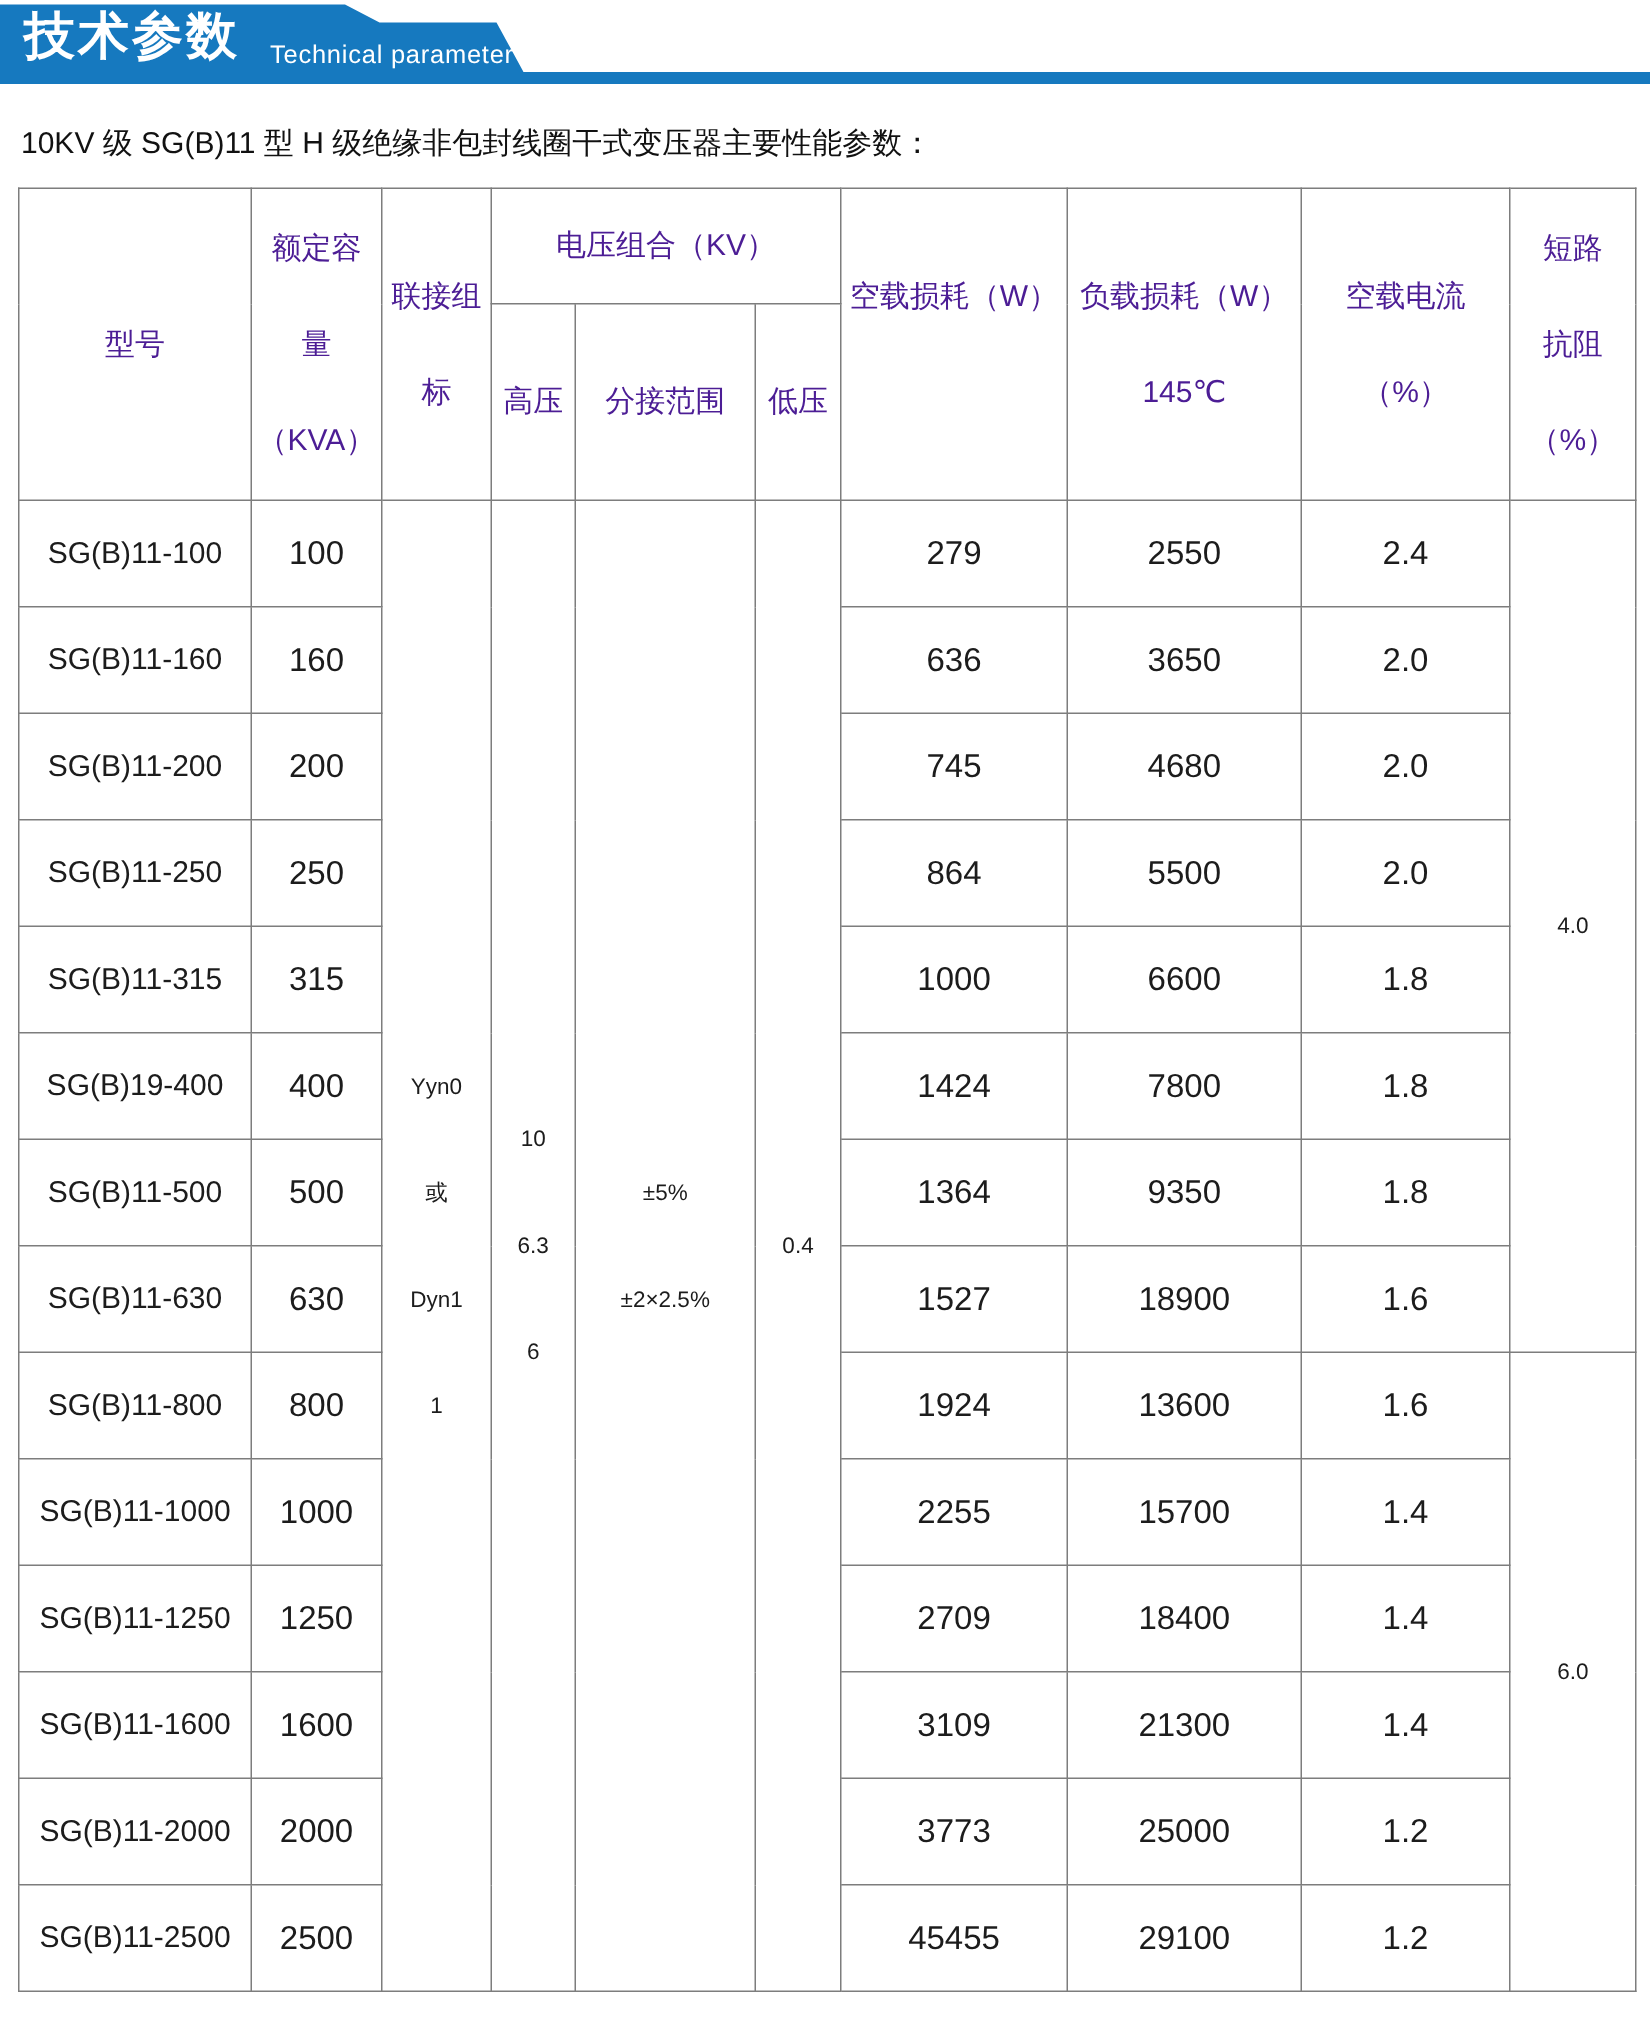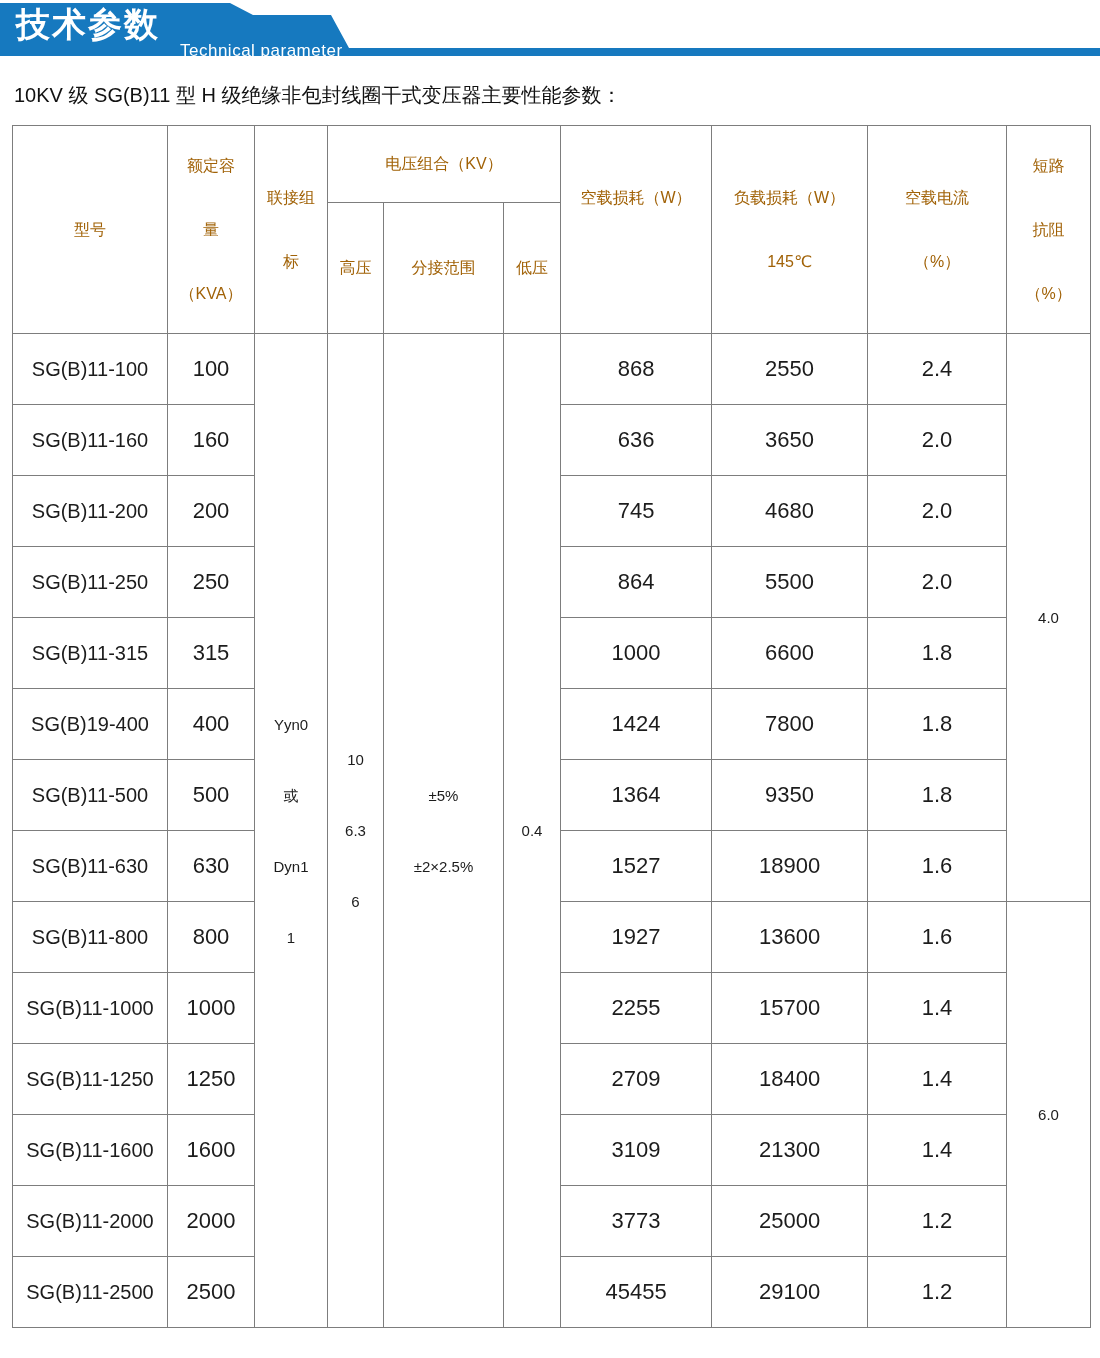--- a/index.html
+++ b/index.html
@@ -11,42 +11,42 @@
   }
   
   .banner { position:relative; width:965px; height:58px; }
   .banner svg { position:absolute; left:0; top:0; }
   .banner-title-cn {
     position:absolute; left:16px; top:4px;
     font-size:34px; font-weight:bold; color:#ffffff; letter-spacing:2px;
     line-height:40px;
   }
   .banner-title-en {
-    position:absolute; left:180px; top:41px;
+    position:absolute; left:180px; top:27px;
     font-size:17px; color:#ffffff; letter-spacing:0.5px;
   }
   
   .subtitle {
     margin:24px 0 16px 14px;
     font-size:20px; color:#111111;
   }
   
   table.spec {
     border-collapse:collapse; table-layout:fixed;
     width:1078px; margin:15px 0 0 12px;
   }
   table.spec th, table.spec td {
     border:1px solid #7d7d7d;
     padding:0;
     text-align:center; vertical-align:middle;
     font-weight:normal;
     white-space:pre-line;
     overflow:hidden;
   }
-  thead th { font-size:16px; line-height:64px; color:#a16207; }
+  thead th { font-size:20px; line-height:64px; color:#4c1d95; }
   thead tr.h1 { height:77px; }
   thead tr.h2 { height:131px; }
   tbody tr { height:71px; }
   tbody td { font-size:22px; line-height:70px; }
   td.model { font-size:20px; }
   td.mergecell { font-size:15px; line-height:71px; }
 </style>
 </head>
 <body>
 
@@ -105,21 +105,21 @@
       <td class="mergecell" rowspan="14">Yyn0
 或
 Dyn1
 1</td>
       <td class="mergecell" rowspan="14">10
 6.3
 6</td>
       <td class="mergecell" rowspan="14">±5%
 ±2×2.5%</td>
       <td class="mergecell" rowspan="14">0.4</td>
-      <td>868</td>
+      <td>279</td>
       <td>2550</td>
       <td>2.4</td>
       <td class="mergecell" rowspan="8">4.0</td>
     </tr>
     <tr>
       <td class="model">SG(B)11-160</td>
       <td>160</td>
       <td>636</td>
       <td>3650</td>
       <td>2.0</td>
@@ -162,21 +162,21 @@
     <tr>
       <td class="model">SG(B)11-630</td>
       <td>630</td>
       <td>1527</td>
       <td>18900</td>
       <td>1.6</td>
     </tr>
     <tr>
       <td class="model">SG(B)11-800</td>
       <td>800</td>
-      <td>1927</td>
+      <td>1924</td>
       <td>13600</td>
       <td>1.6</td>
       <td class="mergecell" rowspan="6">6.0</td>
     </tr>
     <tr>
       <td class="model">SG(B)11-1000</td>
       <td>1000</td>
       <td>2255</td>
       <td>15700</td>
       <td>1.4</td>

